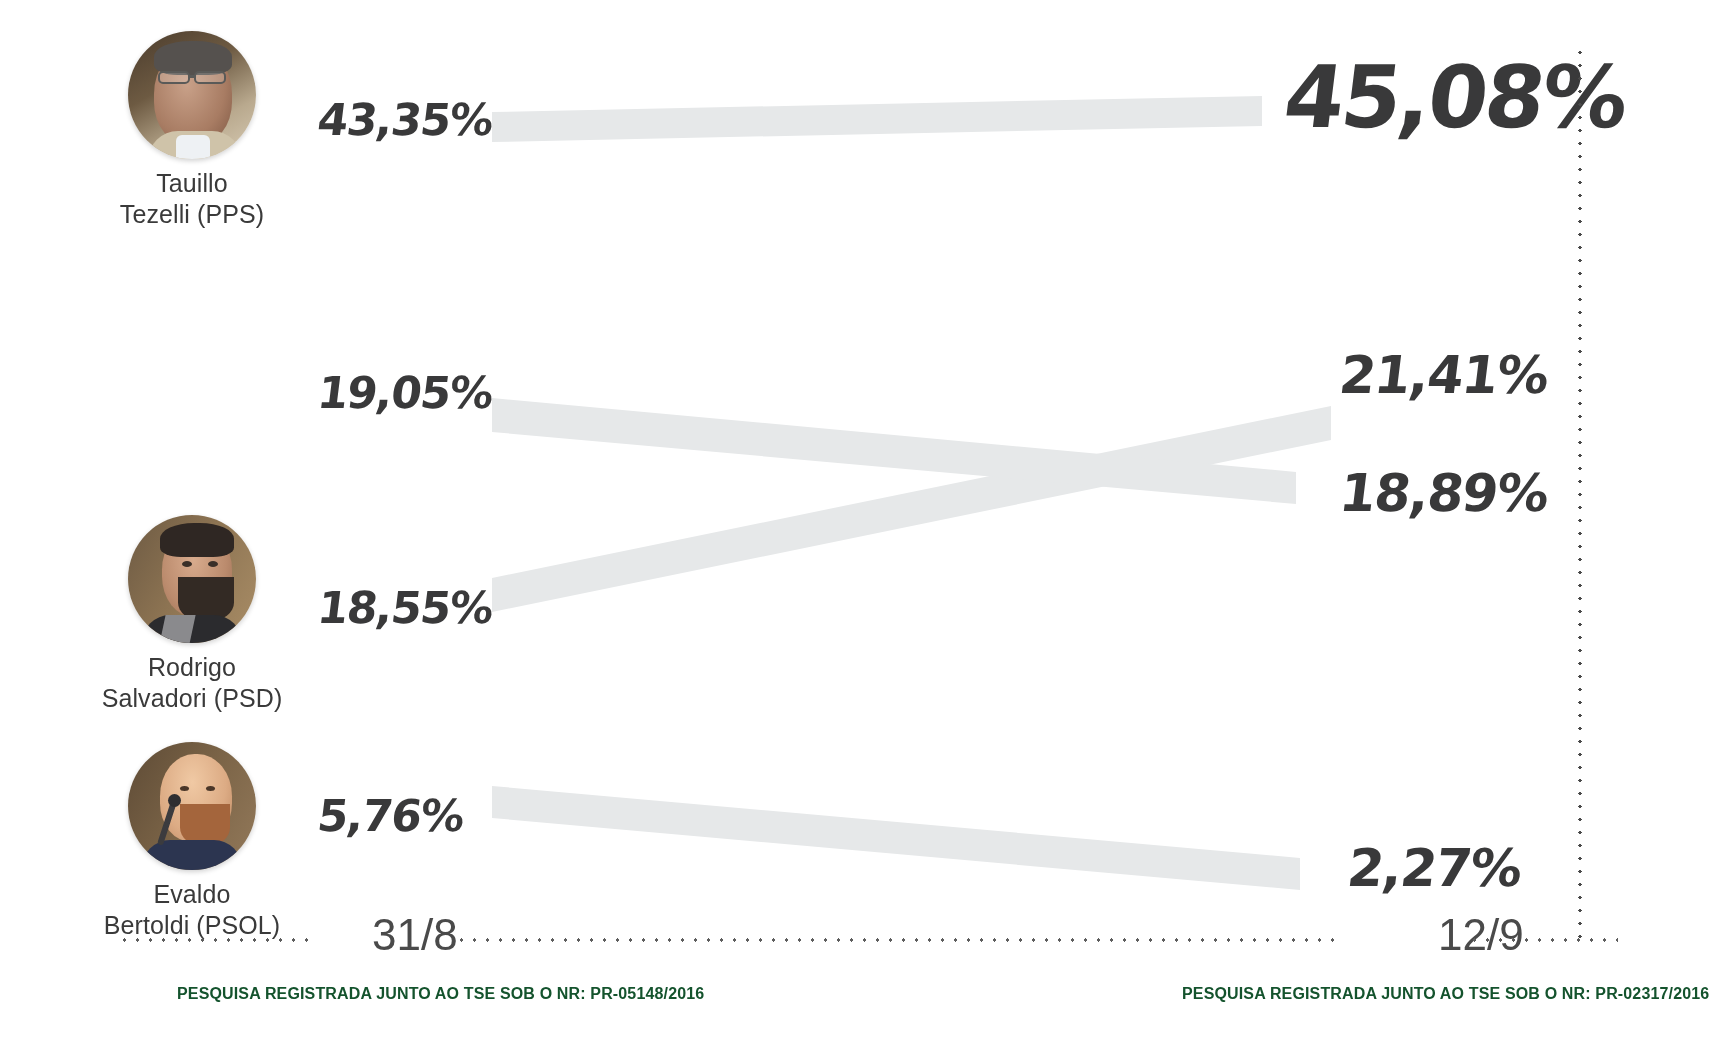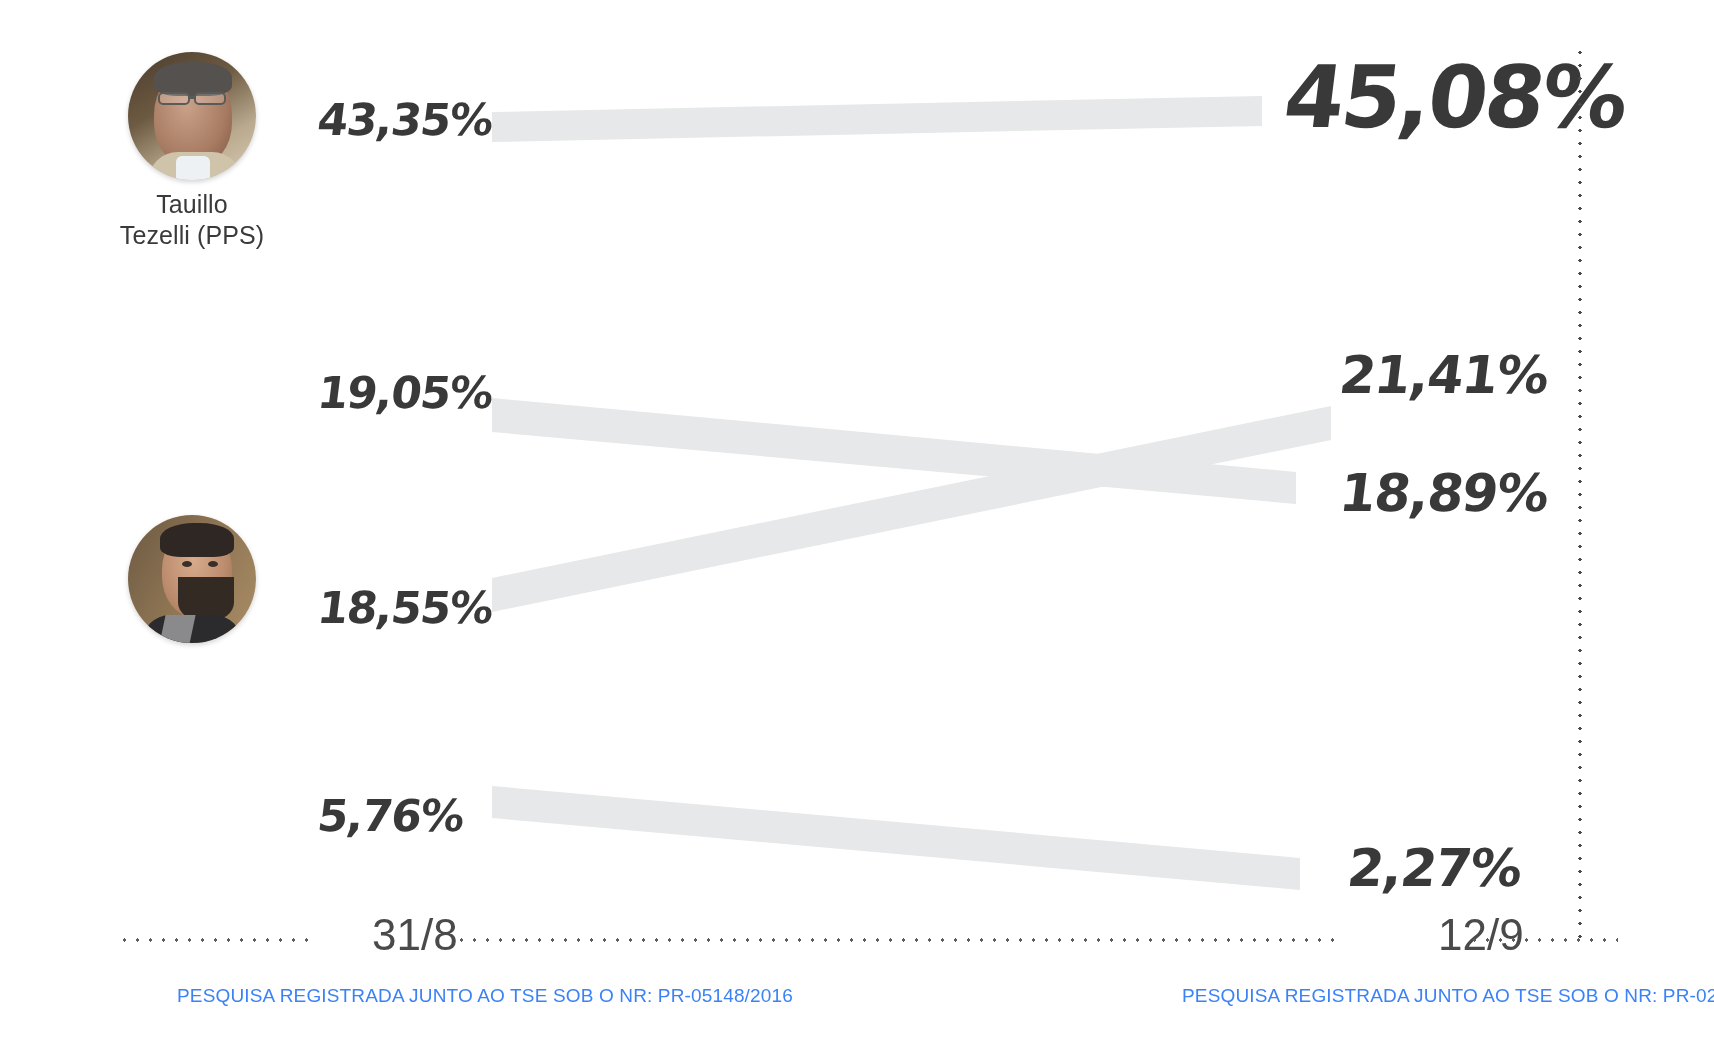--- a/index.html
+++ b/index.html
@@ -65,43 +65,43 @@
     position:absolute;
     width:4px;
     background-image:radial-gradient(circle, #4a4a4a 1.6px, rgba(0,0,0,0) 1.7px);
     background-size:4px 13px;
     background-repeat:repeat-y;
   }
 
   
   .footnote {
     position:absolute;
-    font-size:19px; font-weight:400;
-    color:#3b82f6;
+    font-size:16px; font-weight:700;
+    color:#14532d;
     letter-spacing:.15px;
     white-space:nowrap;
   }
 </style>
 </head>
 <body>
 
 <div id="stage">
 
   <svg id="ribbons" viewBox="0 0 1714 1064" preserveAspectRatio="none">
 
     <polygon points="492,112 1262,96 1262,126 492,142" fill="#e6e8e9"></polygon>
 
     <polygon points="492,578 1331,406 1331,440 492,612" fill="#e6e8e9"></polygon>
 
     <polygon points="492,398 1296,472 1296,504 492,432" fill="#e6e8e9"></polygon>
 
     <polygon points="492,786 1300,858 1300,890 492,818" fill="#e6e8e9"></polygon>
   </svg>
 
-  <div class="cand" style="left:62px; top:52px;">
+  <div class="cand" style="left:62px; top:31px;">
     <div class="photo">
       <div class="bg" style="background:linear-gradient(150deg,#4a3b2c 0%,#6d5a42 38%,#b9a98e 70%,#d9cdb6 100%);"></div>
       <div class="face" style="left:26px;top:16px;width:78px;height:98px;border-radius:48% 48% 44% 44%;background:radial-gradient(ellipse at 42% 38%, #c9a189 0%, #a87c63 60%, #7d5743 100%);"></div>
       <div style="position:absolute;left:26px;top:10px;width:78px;height:34px;border-radius:46% 46% 30% 30%;background:#55514e;"></div>
       <div style="position:absolute;left:30px;top:40px;width:32px;height:13px;border:2.5px solid #5a5a58;border-radius:5px;background:rgba(255,255,255,.18);"></div>
       <div style="position:absolute;left:66px;top:40px;width:32px;height:13px;border:2.5px solid #5a5a58;border-radius:5px;background:rgba(255,255,255,.18);"></div>
       <div style="position:absolute;left:61px;top:44px;width:7px;height:2.5px;background:#5a5a58;"></div>
       <div style="position:absolute;left:20px;top:100px;width:94px;height:34px;border-radius:30px 30px 0 0;background:#cfc3a9;"></div>
       <div style="position:absolute;left:48px;top:104px;width:34px;height:30px;background:#eef1f4;border-radius:6px 6px 0 0;"></div>
     </div>
@@ -118,24 +118,40 @@
     <div class="photo">
       <div class="bg" style="background:linear-gradient(120deg,#6d5a43 0%,#8c7352 45%,#a98d66 100%);"></div>
       <div class="face" style="left:34px;top:14px;width:70px;height:88px;border-radius:46%;background:radial-gradient(ellipse at 45% 35%, #d8ab8d 0%, #bb8b6d 60%, #976b51 100%);"></div>
       <div style="position:absolute;left:32px;top:8px;width:74px;height:34px;border-radius:46% 46% 28% 28%;background:#2f2723;"></div>
       <div style="position:absolute;left:50px;top:62px;width:56px;height:44px;border-radius:0 0 42% 42%;background:#332a24;"></div>
       <div style="position:absolute;left:54px;top:46px;width:10px;height:6px;border-radius:50%;background:#3a2f28;"></div>
       <div style="position:absolute;left:80px;top:46px;width:10px;height:6px;border-radius:50%;background:#3a2f28;"></div>
       <div style="position:absolute;left:14px;top:100px;width:100px;height:34px;border-radius:28px 28px 0 0;background:#2b2b2e;"></div>
       <div style="position:absolute;left:34px;top:100px;width:30px;height:34px;background:#8a8a8d;transform:skewX(-12deg);"></div>
     </div>
+    <div class="cname">Rodrigo
+Salvadori (PSD)</div>
   </div>
   <div class="pct left" style="left:318px; top:582px;">18,55%</div>
   <div class="pct right" style="left:1340px; top:345px;">21,41%</div>
 
+  <div class="cand" style="left:62px; top:742px;">
+    <div class="photo">
+      <div class="bg" style="background:linear-gradient(120deg,#5e4b36 0%,#7b6447 50%,#93795a 100%);"></div>
+      <div class="face" style="left:32px;top:12px;width:72px;height:88px;border-radius:48% 48% 44% 44%;background:radial-gradient(ellipse at 45% 32%, #f0c9a4 0%, #dcab84 60%, #bb8660 100%);"></div>
+      <div style="position:absolute;left:52px;top:62px;width:50px;height:42px;border-radius:0 0 44% 44%;background:#a4653c;"></div>
+      <div style="position:absolute;left:52px;top:44px;width:9px;height:5px;border-radius:50%;background:#4a3628;"></div>
+      <div style="position:absolute;left:78px;top:44px;width:9px;height:5px;border-radius:50%;background:#4a3628;"></div>
+      <div style="position:absolute;left:14px;top:98px;width:100px;height:36px;border-radius:28px 28px 0 0;background:#2c3550;"></div>
+      <div style="position:absolute;left:36px;top:58px;width:6px;height:46px;background:#3b3b3e;transform:rotate(18deg);border-radius:3px;"></div>
+      <div style="position:absolute;left:40px;top:52px;width:13px;height:13px;border-radius:50%;background:#2e2e31;"></div>
+    </div>
+    <div class="cname">Evaldo
+Bertoldi (PSOL)</div>
+  </div>
   <div class="pct left" style="left:318px; top:790px;">5,76%</div>
   <div class="pct right" style="left:1348px; top:838px;">2,27%</div>
 
   <div class="axis-dots" style="left:118px; top:938px; width:190px;"></div>
   <div class="axis-label" style="left:342px; top:910px;margin-left:30px;">31/8</div>
   <div class="axis-dots" style="left:455px; top:938px; width:885px;"></div>
   <div class="axis-label" style="left:1438px; top:910px;">12/9</div>
   <div class="axis-dots" style="left:1468px; top:938px; width:150px;"></div>
 
   <div class="vline" style="left:1578px; top:46px; height:900px;"></div>

